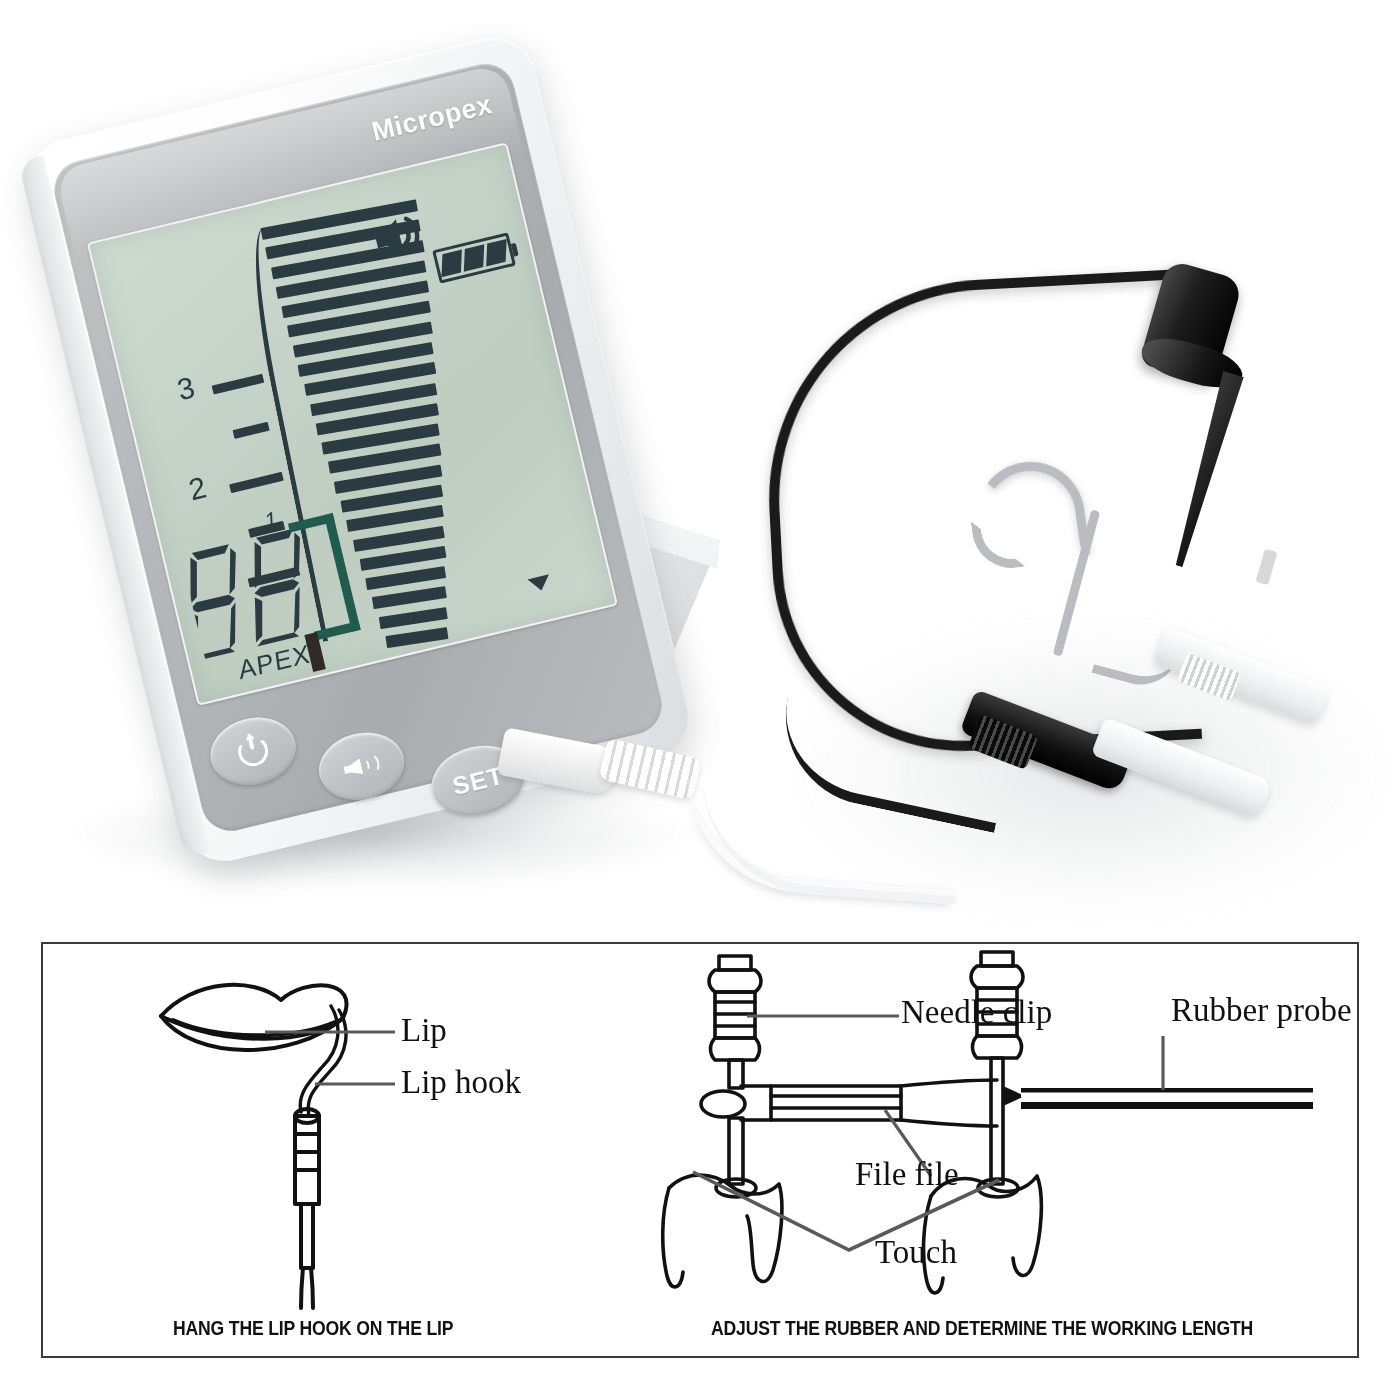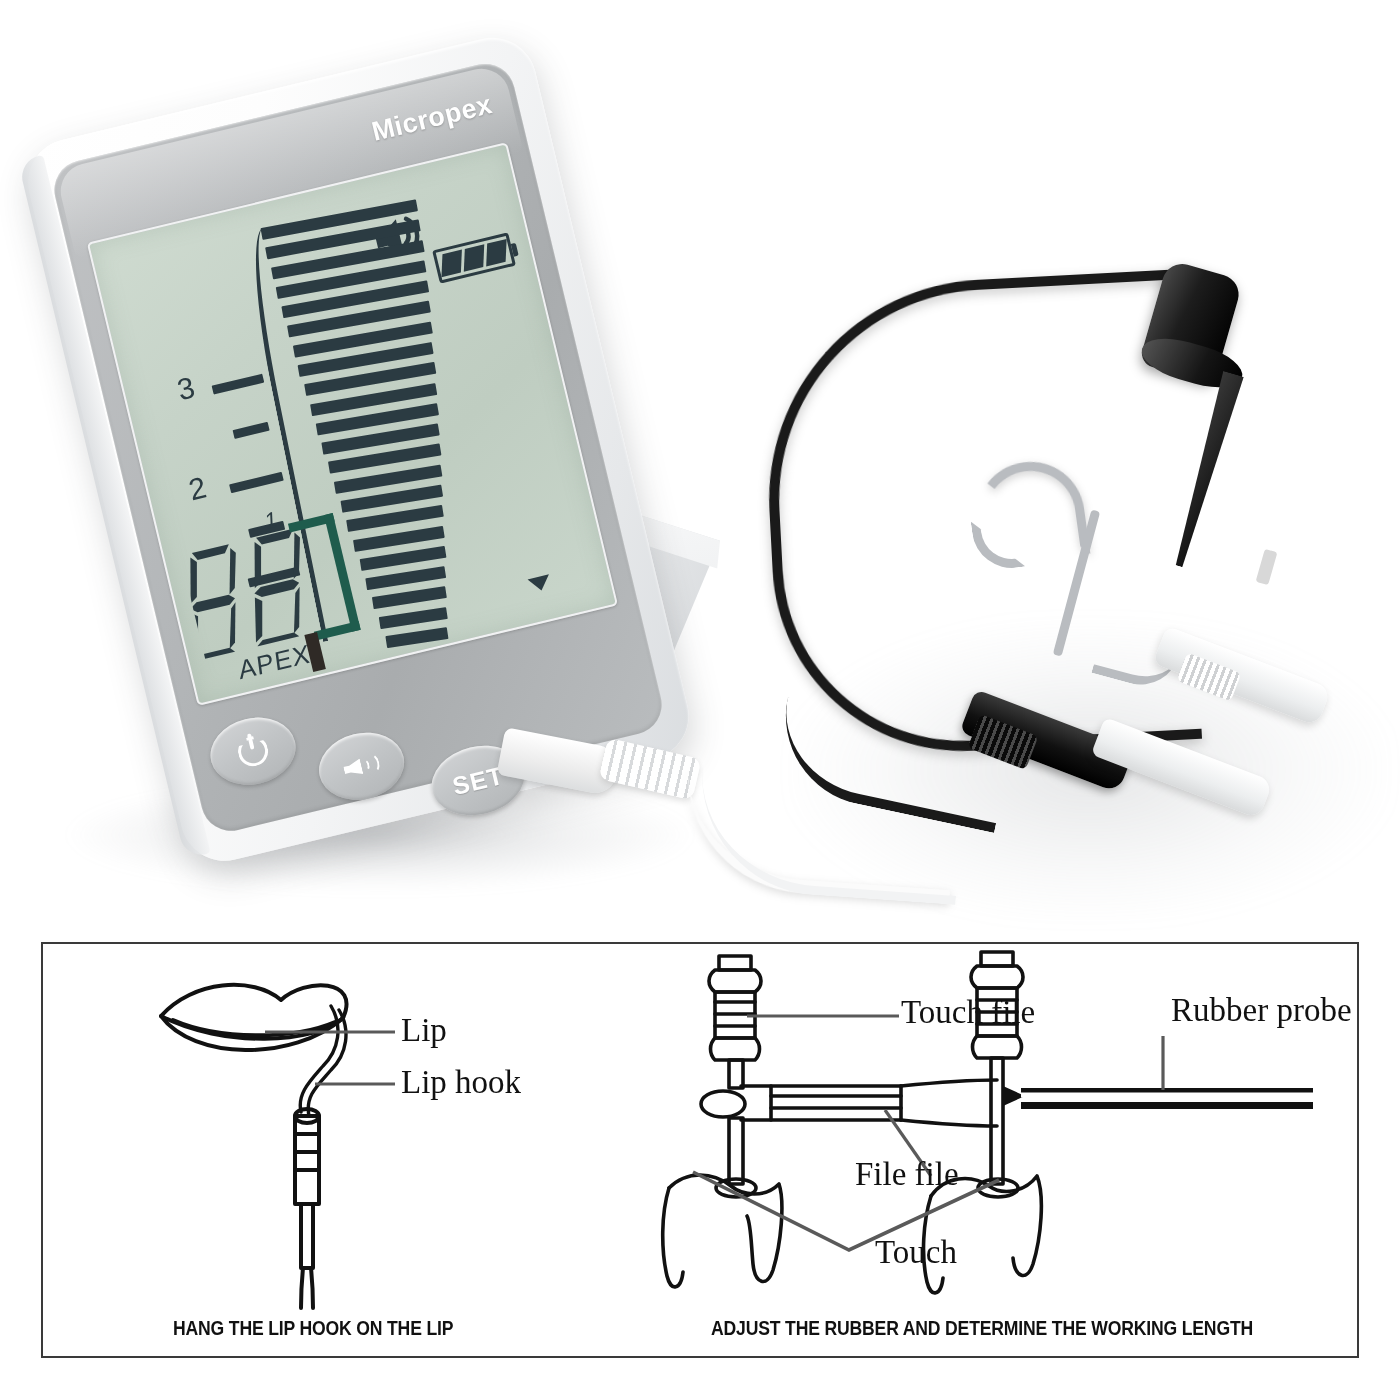--- a/index.html
+++ b/index.html
@@ -591,18 +591,18 @@
       <rect x="358" y="158" width="292" height="7"></rect>
     </g>
     <line x1="358" y1="151" x2="650" y2="151" stroke="#fff" stroke-width="5"></line>
 
     <line x1="84" y1="72" x2="236" y2="72" stroke="#5a5a5a" stroke-width="3.2"></line>
     <line x1="222" y1="166" x2="268" y2="232" stroke="#5a5a5a" stroke-width="3.2"></line>
     <line x1="500" y1="92" x2="500" y2="146" stroke="#5a5a5a" stroke-width="3.2"></line>
     <polyline points="30,228 186,306 336,236" fill="none" stroke="#5a5a5a" stroke-width="3.6"></polyline>
   </svg>
 
-  <div class="lbl" style="left:858px; top:50px;">Touch file</div>
+  <div class="lbl" style="left:858px; top:50px;">Needle clip</div>
   <div class="lbl" style="left:1128px; top:48px;">Rubber probe</div>
   <div class="lbl" style="left:812px; top:212px;">File file</div>
   <div class="lbl" style="left:832px; top:290px;">Touch</div>
   <div class="dgm-caption" style="left:668px;">ADJUST THE RUBBER AND DETERMINE THE WORKING LENGTH</div>
 </div>
 
 </body></html>

